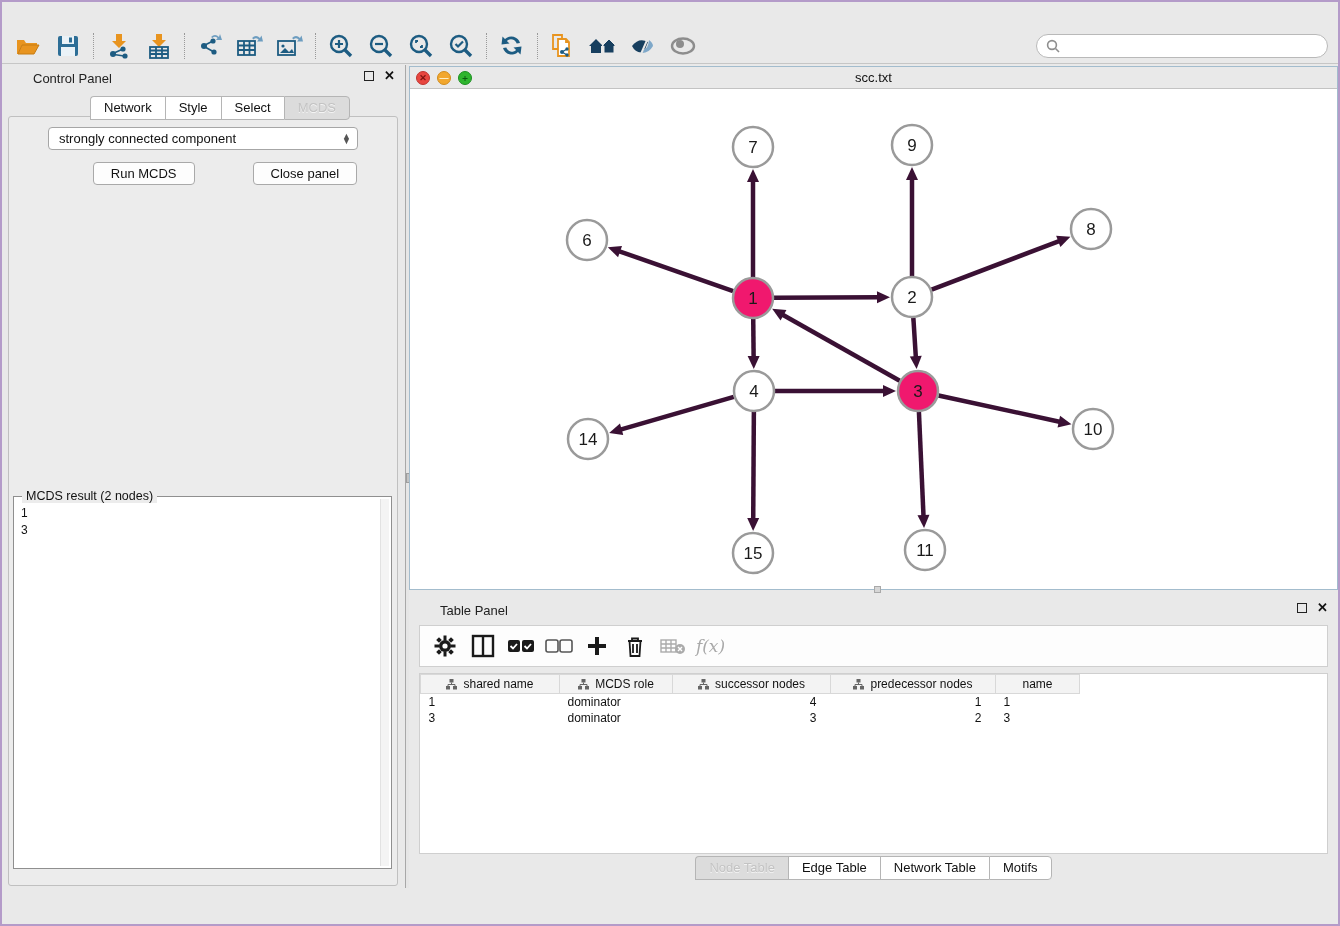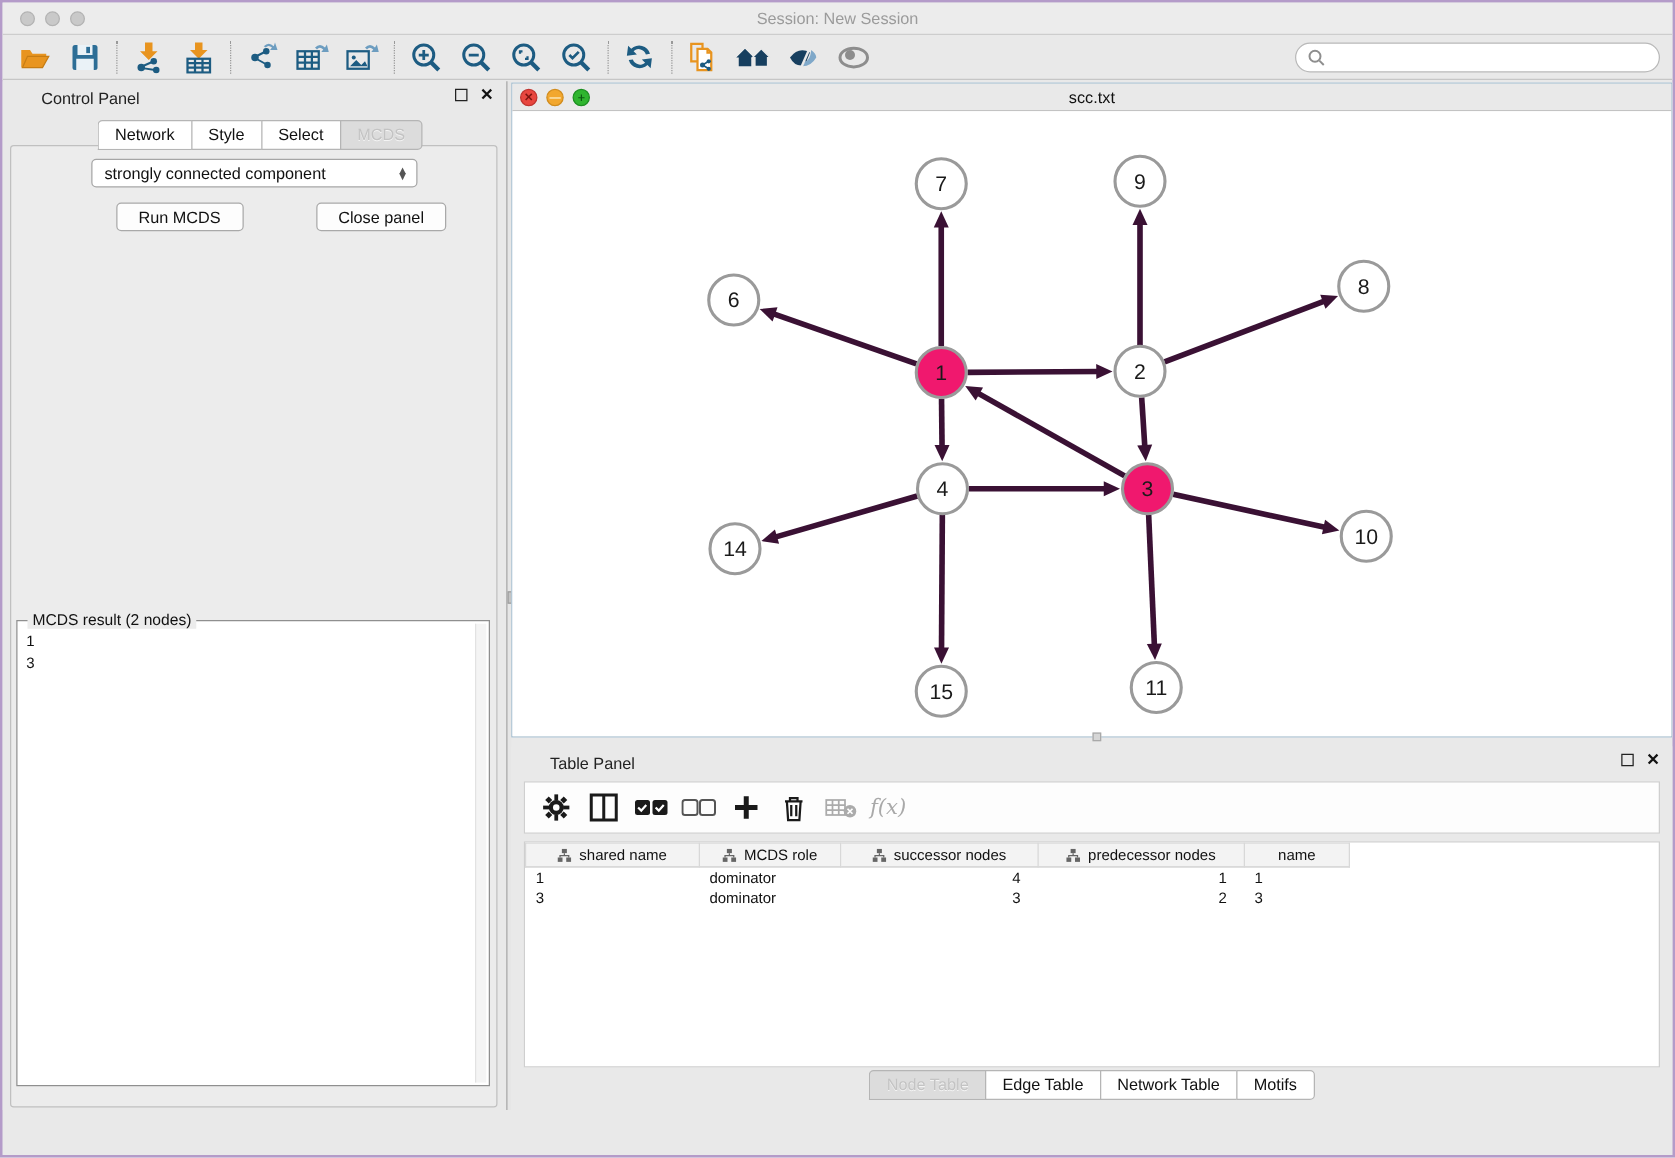--- a/index.html
+++ b/index.html
@@ -30,30 +30,30 @@
 
   
   #control-panel { position: absolute; left: 0; top: 63px; width: 403px; bottom: 36px;
                    background: #e9e9e9; }
   .panel-head { position: relative; height: 26px; }
   .panel-head .p-title { position: absolute; left: 11px; top: 6px; font-size: 13px; color: #222; margin-left: 20px; }
   .panel-head .p-btns { position: absolute; right: 10px; top: 6px; display: flex; gap: 10px;
                         align-items: center; }
   .float-box { width: 10px; height: 10px; border: 1.6px solid #222; display: inline-block; }
   .close-x { font-size: 13px; font-weight: bold; color: #111; line-height: 10px; }
-  .cp-tabs { position: absolute; left: 76px; top: 31px; display: flex; z-index: 2; }
+  .cp-tabs { position: absolute; left: 88px; top: 31px; display: flex; z-index: 2; }
   .tab { padding: 3px 13px 4px; font-size: 13px; background: #fff; color: #111;
          border: 1px solid #b5b5b5; border-right: none; }
   .tab:first-child { border-radius: 4px 0 0 0; }
   .tab:last-child { border-right: 1px solid #b5b5b5; border-radius: 0 4px 4px 0; }
   .tab.selected { background: #dcdcdc; color: #c3c3c3; text-shadow: 0 1px 0 #f4f4f4; }
   .cp-body { position: absolute; left: 6px; right: 7px; top: 51px; bottom: 2px;
              background: #ececec; border: 1px solid #c0c0c0; border-radius: 3px; }
   .opt-label { margin-top: 21px; text-align: center; font-size: 13px; color: #111; }
-  .select { width: 261px; height: 23px; margin: 10px auto 0; background: #fff;
+  .select { width: 310px; height: 23px; margin: 10px auto 0; background: #fff;
             border: 1px solid #a6a6a6; border-radius: 4px; display: flex;
             align-items: center; padding: 0 6px 0 10px; font-size: 13px; color: #111; }
   .select .sel-text { flex: 1; }
   .chevrons { display: flex; flex-direction: column; line-height: 5px; color: #555;
               font-size: 9px; align-items: center; }
   .btn-row { display: flex; justify-content: center; gap: 14px; margin-top: 12px; }
   .btn { height: 23px; padding: 0 17px; background: #fdfdfd; border: 1px solid #a9a9a9;
          border-radius: 4px; font-size: 13px; color: #111;
          font-family: "Liberation Sans", sans-serif; margin-left: 44px; }
   .result-group { position: absolute; left: 4px; right: 5px; top: 379px; bottom: 16px;
@@ -118,28 +118,20 @@
   .mem-dot { width: 13px; height: 13px; border-radius: 50%; background: #1d9e33; }
   .bars { width: 16px; height: 12px; display: flex; flex-direction: column;
           justify-content: space-between; }
   .bars i { height: 2.6px; background: #1a1a1a; display: block; }
 </style>
 </head>
 <body>
 
 <div id="app">
 
-  <div class="titlebar">
-    <div class="traffic">
-      <span></span>
-      <span></span>
-      <span></span>
-    </div>
-    <div class="win-title">Session: New Session</div>
-  </div>
 
   <div class="toolbar">
     <div class="tb-icon">
       <svg width="26" height="22">
           <path d="M2 19 L2 5 L9 5 L11 8 L22 8 L22 10 L7 10 L3 19 Z" fill="#e8941f"></path>
           <path d="M7 10 L24 10 L19 19 L3 19 Z" fill="#e8941f" stroke="#c77c12"></path>
         </svg>
     </div>
     <div class="tb-icon">
       <svg width="24" height="24">

